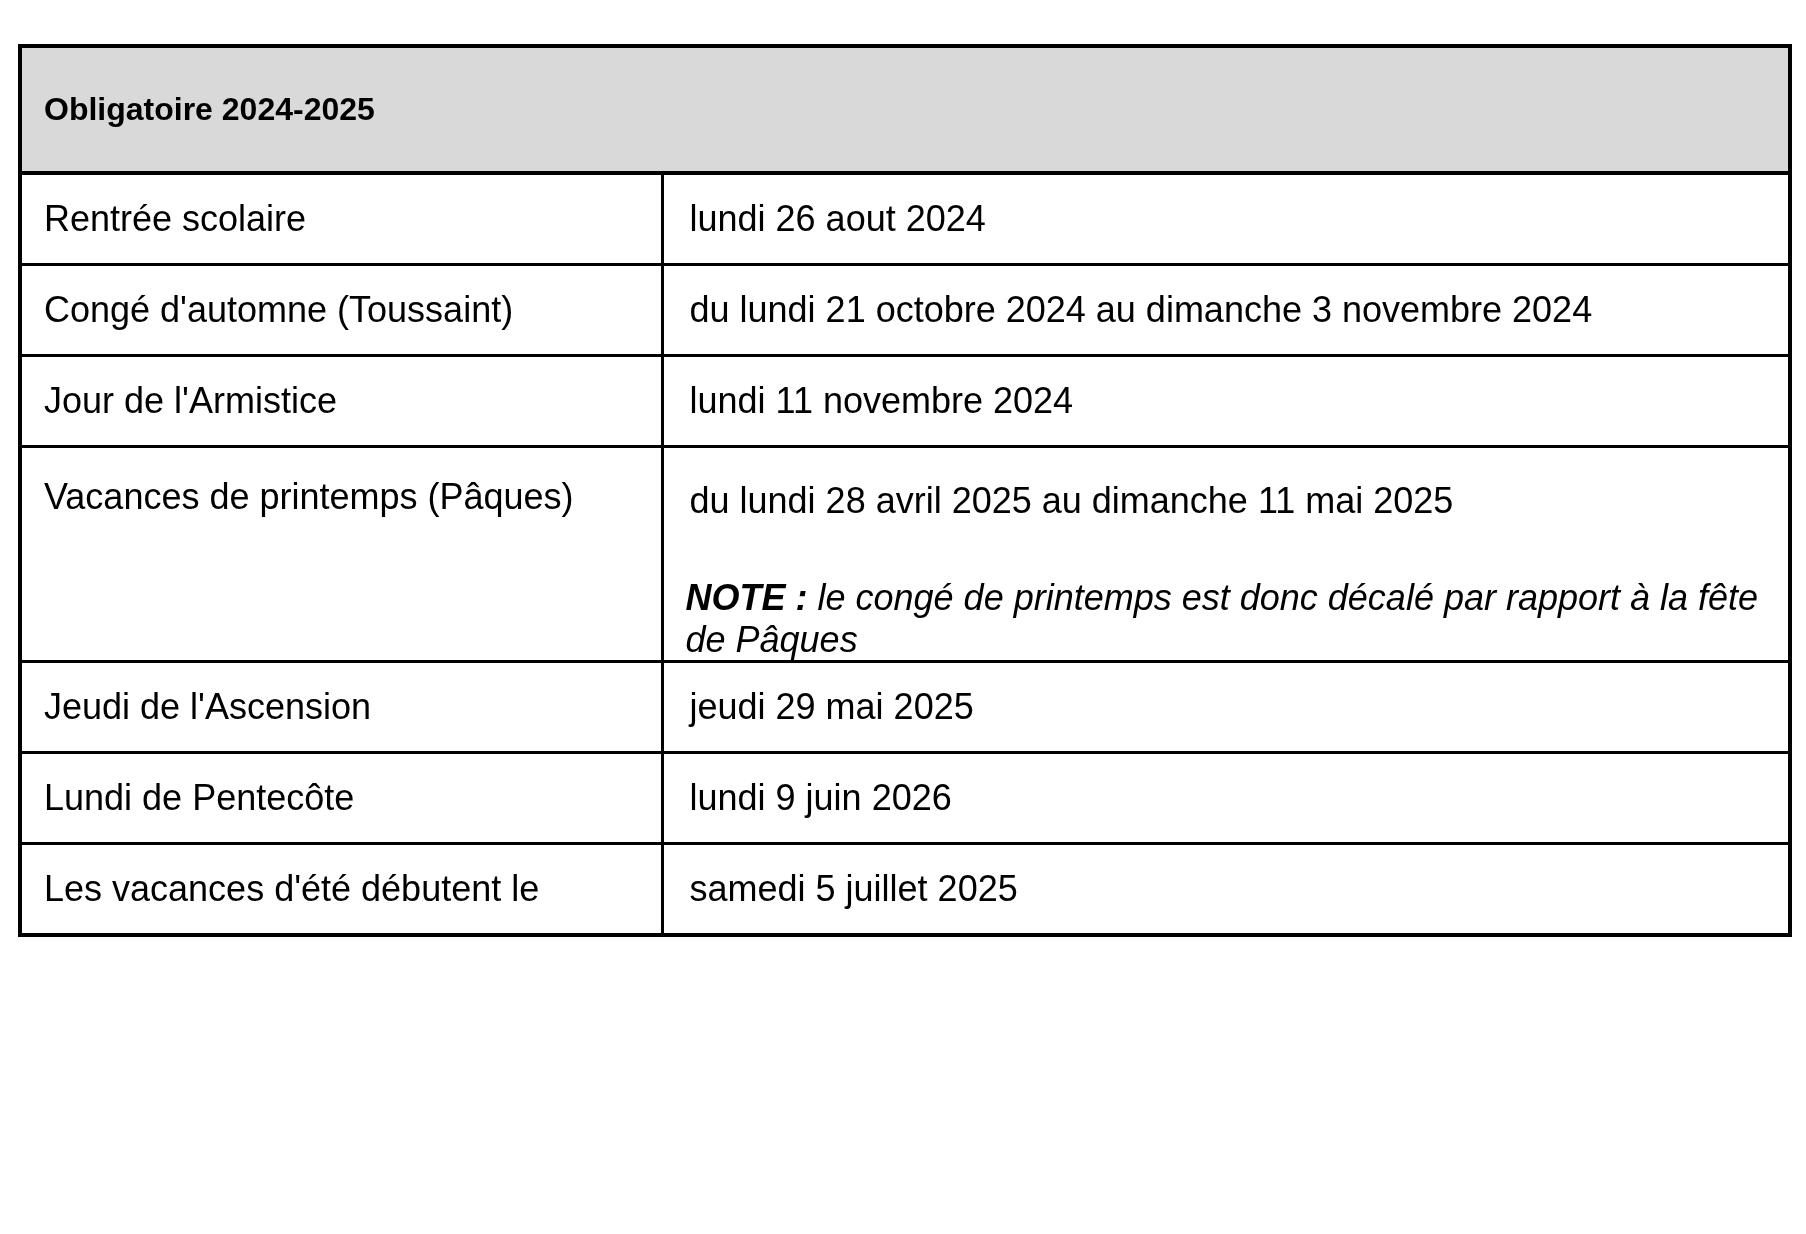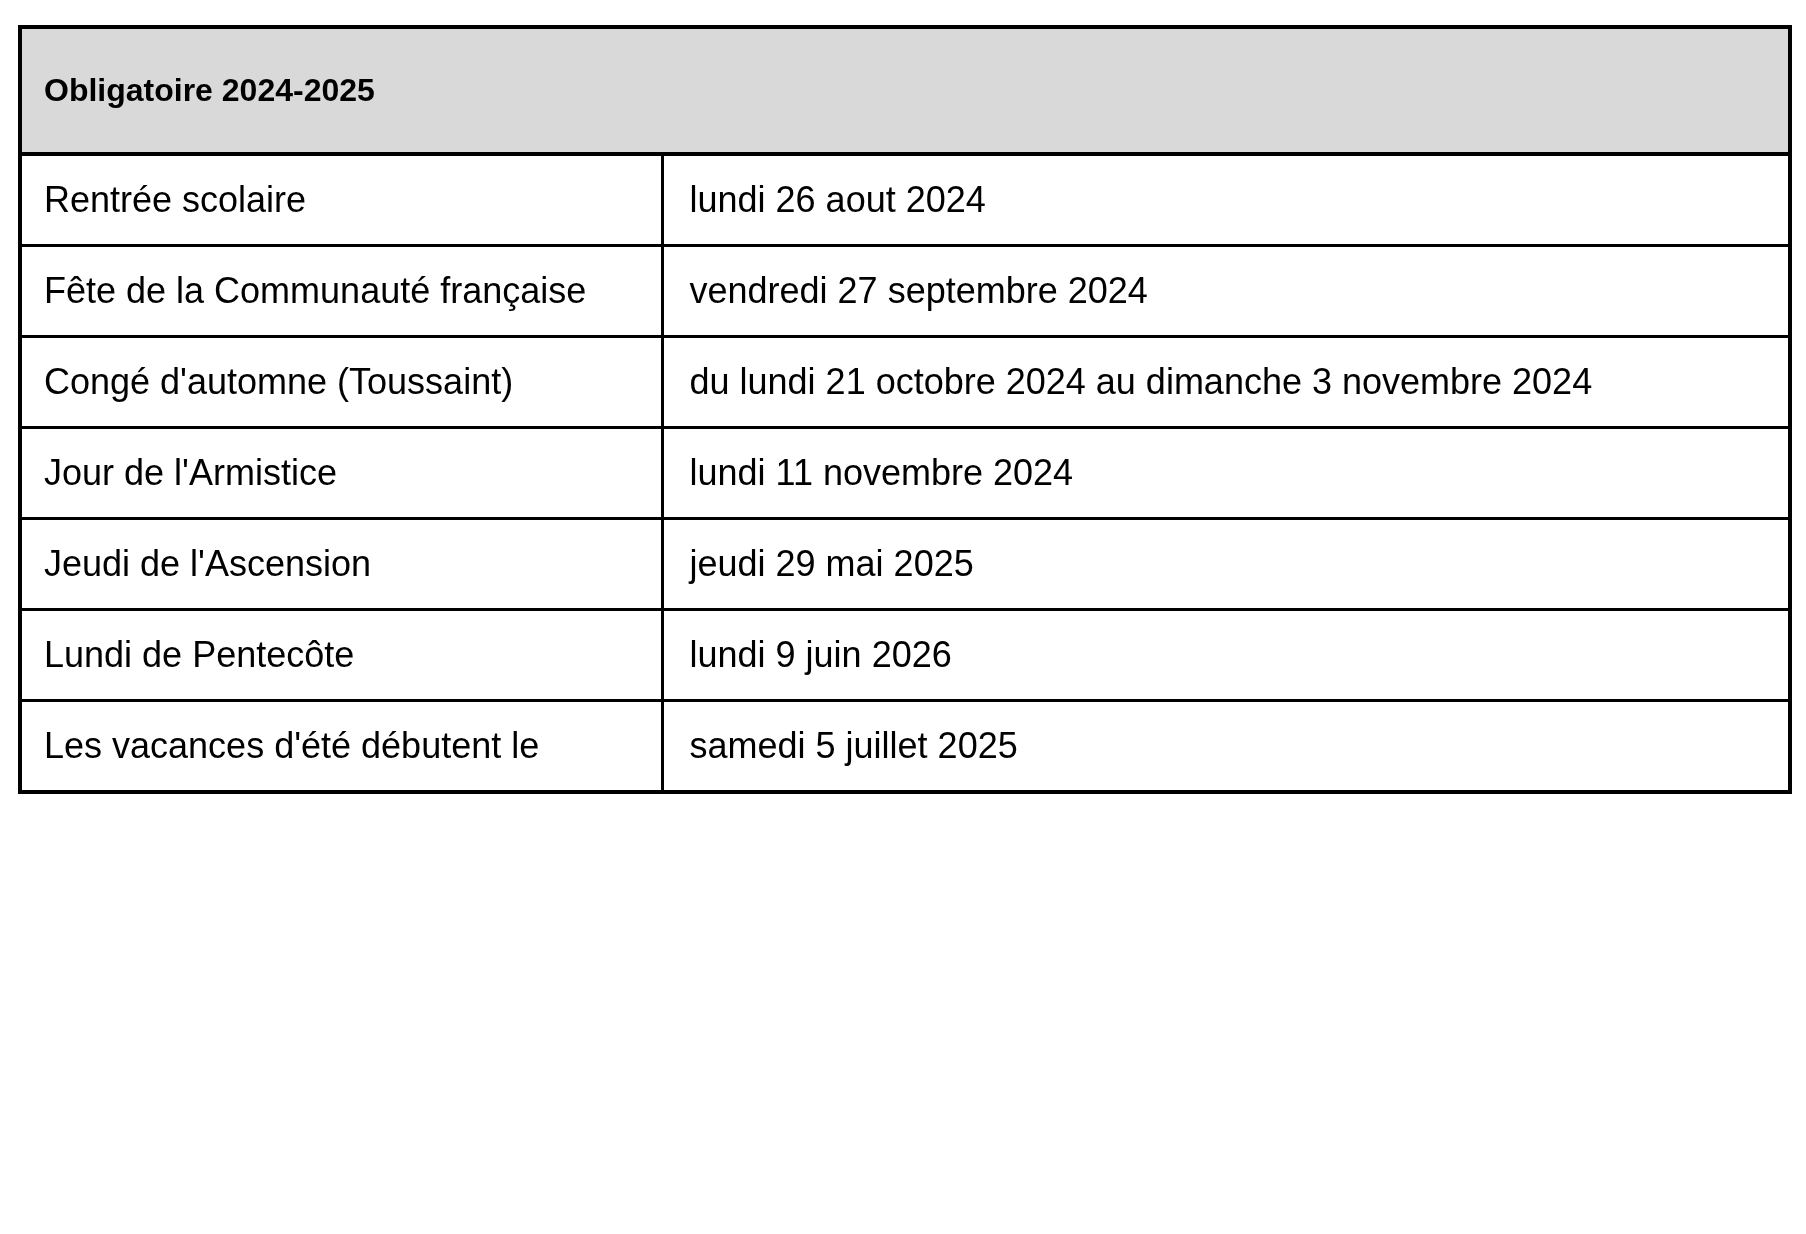--- a/index.html
+++ b/index.html
@@ -7,21 +7,21 @@
     margin: 0;
     padding: 0;
     background: #ffffff;
     font-family: "Liberation Sans", "DejaVu Sans", sans-serif;
     color: #000000;
   }
   .page {
     width: 1806px;
     height: 1234px;
     box-sizing: border-box;
-    padding: 25px 18px 29px 18px;
+    padding: 44px 18px 29px 18px;
     background: #ffffff;
   }
   table.cal-table {
     border-collapse: collapse;
     width: 1770px;
     table-layout: fixed;
     background: #ffffff;
   }
   table.cal-table col.col-label { width: 642px; }
   table.cal-table col.col-value { width: 1128px; }
@@ -72,35 +72,36 @@
       </tr>
     </thead>
     <tbody>
         <tr>
           <td class="label-cell">Rentrée scolaire</td>
           <td class="value-cell">
             <div class="date-line">lundi 26 aout 2024</div>
           </td>
         </tr>
         <tr>
-          <td class="label-cell">Fête de la Communauté française</td>
-          <td class="value-cell">
-            <div class="date-line">vendredi 27 septembre 2024</div>
-          </td>
-        </tr>
-        <tr>
           <td class="label-cell">Congé d'automne (Toussaint)</td>
           <td class="value-cell">
             <div class="date-line">du lundi 21 octobre 2024 au dimanche 3 novembre 2024</div>
           </td>
         </tr>
         <tr>
           <td class="label-cell">Jour de l'Armistice</td>
           <td class="value-cell">
             <div class="date-line">lundi 11 novembre 2024</div>
+          </td>
+        </tr>
+        <tr class="tall-row">
+          <td class="label-cell">Vacances de printemps (Pâques)</td>
+          <td class="value-cell">
+            <div class="date-line">du lundi 28 avril 2025 au dimanche 11 mai 2025</div>
+            <div class="note-line"><span class="note-label">NOTE :</span><span class="note-text"> le congé de printemps est donc décalé par rapport à la fête de Pâques</span></div>
           </td>
         </tr>
         <tr>
           <td class="label-cell">Jeudi de l'Ascension</td>
           <td class="value-cell">
             <div class="date-line">jeudi 29 mai 2025</div>
           </td>
         </tr>
         <tr>
           <td class="label-cell">Lundi de Pentecôte</td>

